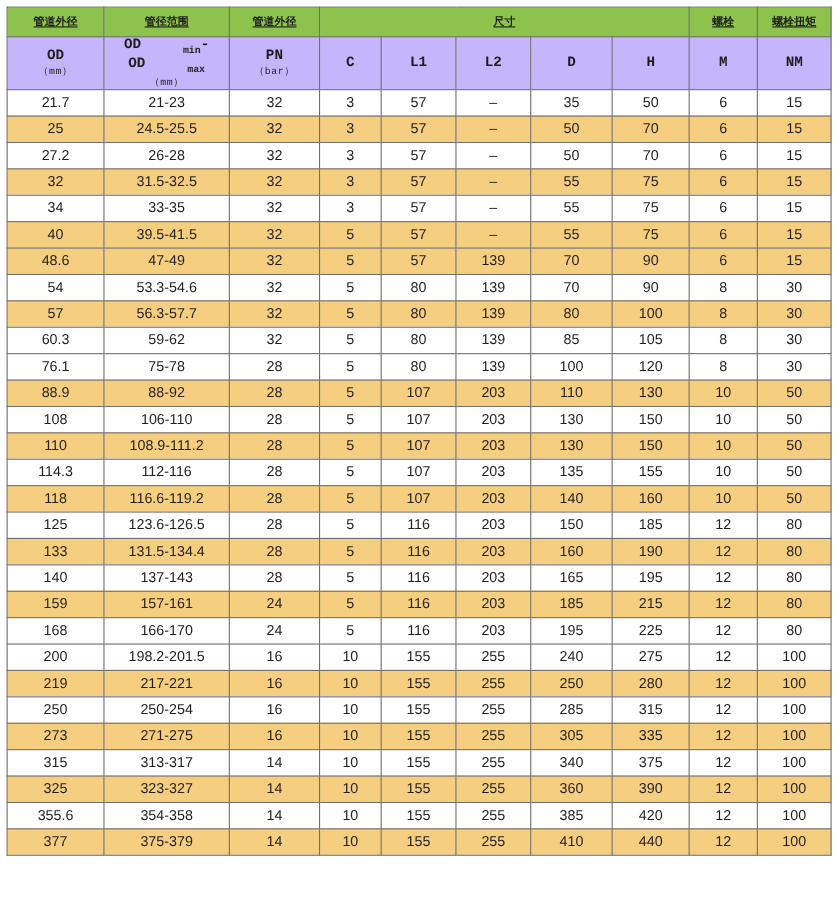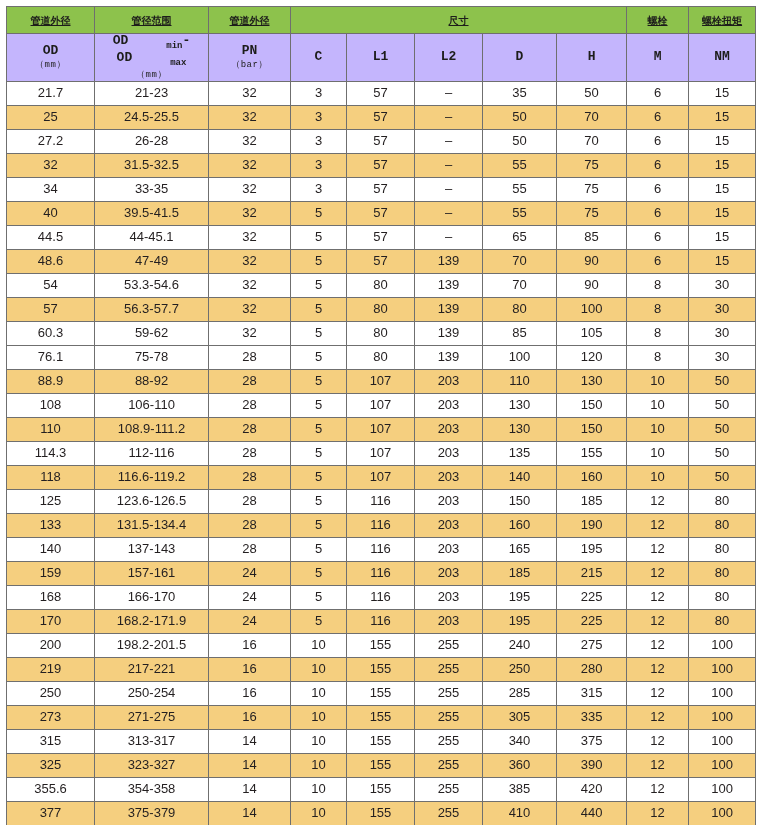--- a/index.html
+++ b/index.html
@@ -203,32 +203,20 @@
           <td>39.5-41.5</td>
           <td>32</td>
           <td>5</td>
           <td>57</td>
           <td>–</td>
           <td>55</td>
           <td>75</td>
           <td>6</td>
           <td>15</td>
         </tr>
-        <tr class="odd">
-          <td>44.5</td>
-          <td>44-45.1</td>
-          <td>32</td>
-          <td>5</td>
-          <td>57</td>
-          <td>–</td>
-          <td>65</td>
-          <td>85</td>
-          <td>6</td>
-          <td>15</td>
-        </tr>
         <tr class="even">
           <td>48.6</td>
           <td>47-49</td>
           <td>32</td>
           <td>5</td>
           <td>57</td>
           <td>139</td>
           <td>70</td>
           <td>90</td>
           <td>6</td>
@@ -386,32 +374,20 @@
           <td>116</td>
           <td>203</td>
           <td>185</td>
           <td>215</td>
           <td>12</td>
           <td>80</td>
         </tr>
         <tr class="odd">
           <td>168</td>
           <td>166-170</td>
-          <td>24</td>
-          <td>5</td>
-          <td>116</td>
-          <td>203</td>
-          <td>195</td>
-          <td>225</td>
-          <td>12</td>
-          <td>80</td>
-        </tr>
-        <tr class="even">
-          <td>170</td>
-          <td>168.2-171.9</td>
           <td>24</td>
           <td>5</td>
           <td>116</td>
           <td>203</td>
           <td>195</td>
           <td>225</td>
           <td>12</td>
           <td>80</td>
         </tr>
         <tr class="odd">

